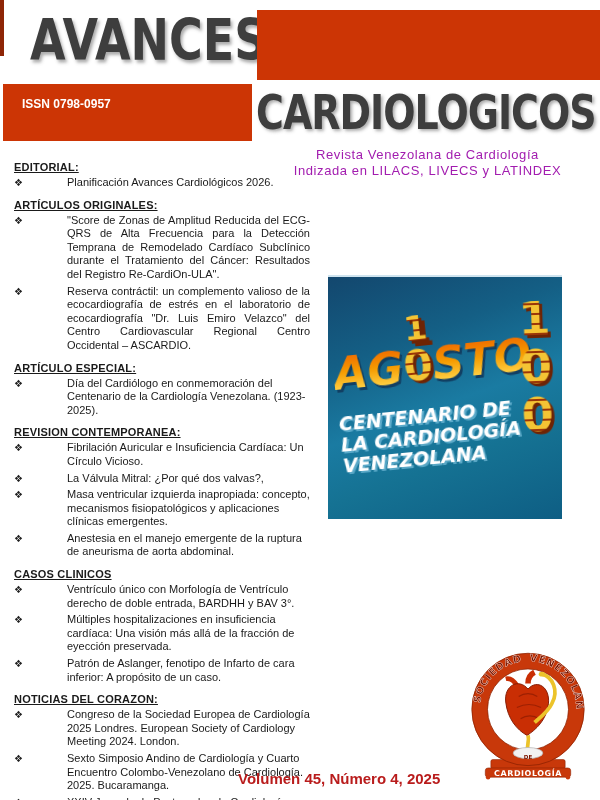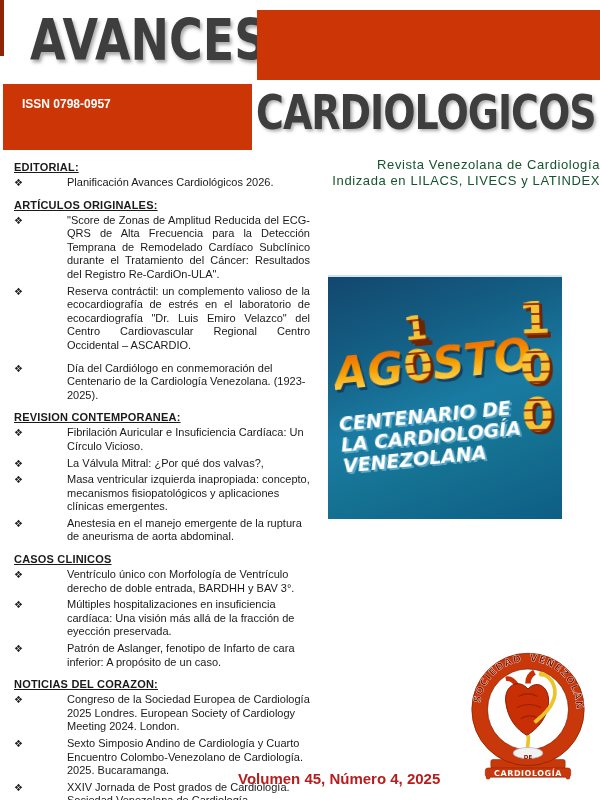--- a/index.html
+++ b/index.html
@@ -13,32 +13,32 @@
   
   .strip-left { position:absolute; left:0; top:0; width:4px; height:56px; background:#8e2506; }
   .title-avances {
     position:absolute; left:30px; top:8px; width:240px;
     font-family:"DejaVu Sans", sans-serif; font-weight:bold; font-size:46px;
     color:#3e3e3e; letter-spacing:0px; transform:scaleY(1.22); transform-origin:top left;
     text-shadow:2px 2px 3px rgba(70,70,70,0.45); white-space:nowrap;
   }
   .block-red-top { position:absolute; left:257px; top:10px; width:343px; height:70px; background:#cc3505; }
   .bar-red-issn {
-    position:absolute; left:3px; top:84px; width:249px; height:66px; background:#cc3505;
+    position:absolute; left:3px; top:84px; width:249px; height:57px; background:#cc3505;
     color:#ffffff; font-weight:bold; font-size:12px; line-height:15px; padding:13px 0 0 19px;
   }
   .title-cardio {
     position:absolute; left:256px; top:84px; width:344px;
     font-family:"DejaVu Sans", sans-serif; font-weight:bold; font-size:38px;
     color:#3e3e3e; letter-spacing:-1px; transform:scaleY(1.28); transform-origin:top left;
     text-shadow:2px 2px 3px rgba(70,70,70,0.45); white-space:nowrap;
   }
   .subtitle {
-    position:absolute; left:255px; top:157px; width:345px; text-align:right;
-    color:#14532d; font-size:13px; line-height:15.5px; letter-spacing:0.6px;
+    position:absolute; left:255px; top:147px; width:345px; text-align:center;
+    color:#a21caf; font-size:13px; line-height:15.5px; letter-spacing:0.6px;
   }
 
   
   .toc { position:absolute; left:8px; top:161px; width:302px; color:#1a1a1a; }
   .toc-section { margin-bottom:9px; }
   .toc-section h3 {
     font-size:11px; font-weight:bold; text-decoration:underline;
     padding-left:6px; margin-bottom:3px; letter-spacing:0.2px;
   }
   .toc-item { display:flex; padding-left:6px; margin-bottom:3px; }
@@ -127,20 +127,21 @@
         <span class="bullet">❖</span>
         <p>"Score de Zonas de Amplitud Reducida del ECG-QRS de Alta Frecuencia para la Detección Temprana de Remodelado Cardíaco Subclínico durante el Tratamiento del Cáncer: Resultados del Registro Re-CardiOn-ULA".</p>
       </div>
       <div class="toc-item">
         <span class="bullet">❖</span>
         <p>Reserva contráctil: un complemento valioso de la ecocardiografía de estrés en el laboratorio de ecocardiografía "Dr. Luis Emiro Velazco" del Centro Cardiovascular Regional Centro Occidental – ASCARDIO.</p>
       </div>
     </section>
 
     <section class="toc-section">
+      <h3>ARTÍCULO ESPECIAL:</h3>
       <div class="toc-item">
         <span class="bullet">❖</span>
         <p>Día del Cardiólogo en conmemoración del Centenario de la Cardiología Venezolana.  (1923-2025).</p>
       </div>
     </section>
 
     <section class="toc-section">
       <h3>REVISION CONTEMPORANEA:</h3>
       <div class="toc-item">
         <span class="bullet">❖</span>

